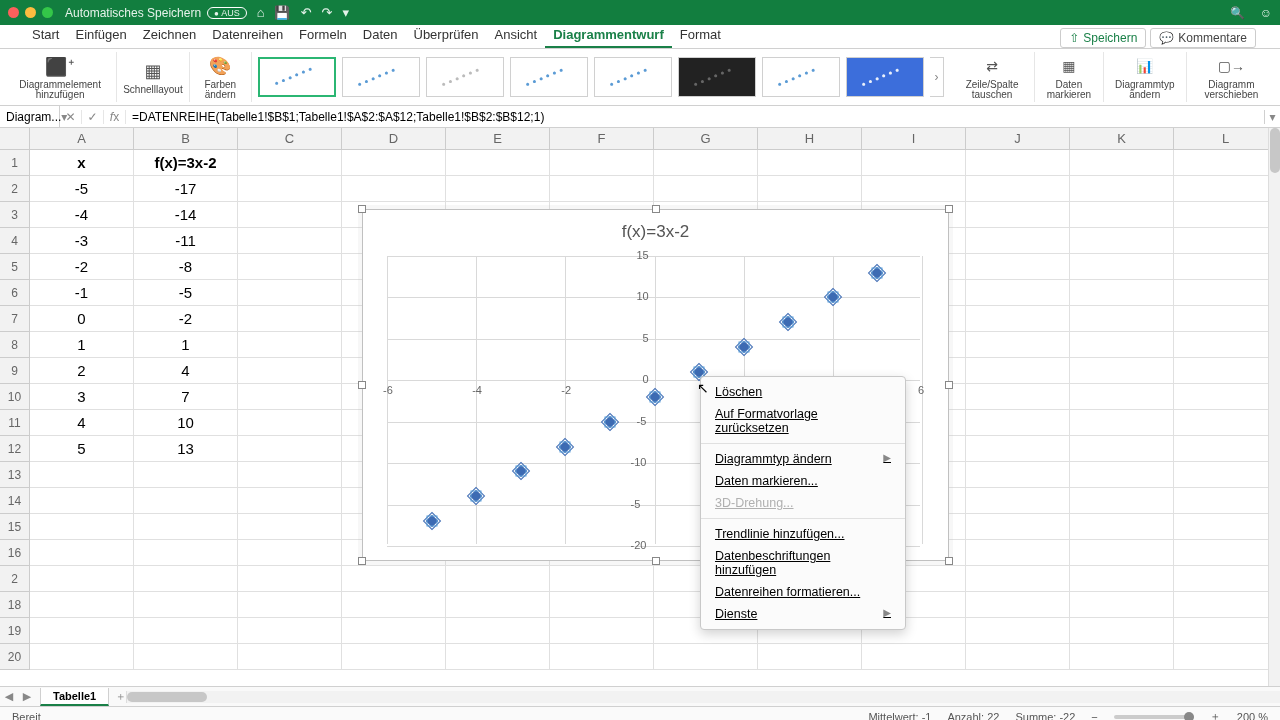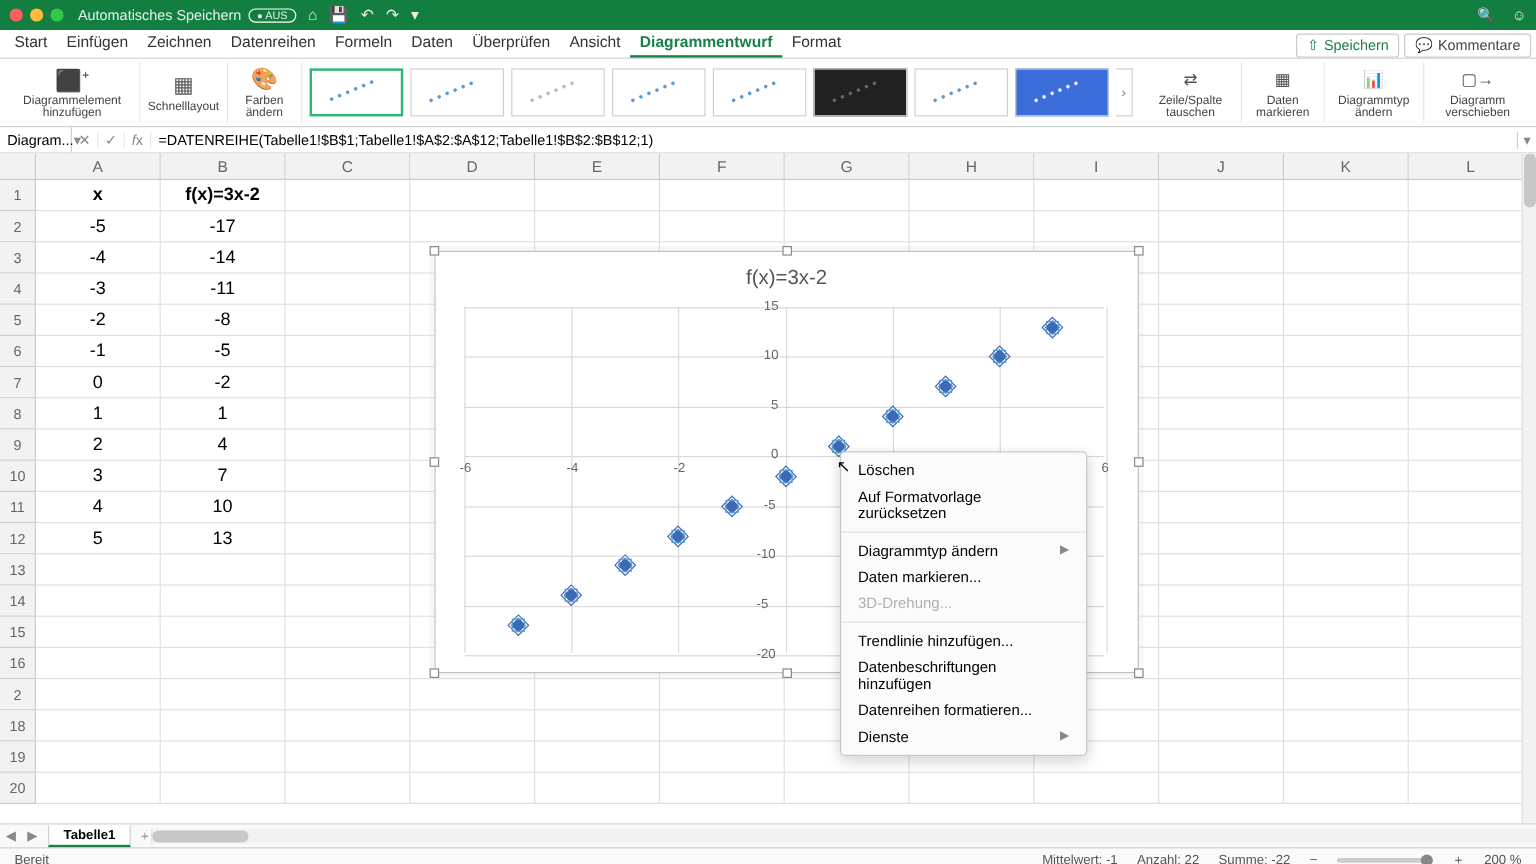--- a/index.html
+++ b/index.html
@@ -12,21 +12,21 @@
     .dot.red { background:#fc605c; } .dot.yellow{background:#fdbc40;} .dot.green{background:#34c749;}
     .titlebar-seg { display: flex; align-items: center; gap: 4px; color: #e5f2ea; }
     .autosave { display: flex; align-items: center; gap: 6px; }
     .autosave-toggle { border:1px solid #fff; border-radius:8px; padding:0 6px; font-size:9px; display:inline-block;}
     .autosave-toggle::before { content:"● "; font-size:8px;}
     .qat{display:flex;gap:10px;margin-left:10px;color:#e5f2ea;font-size:13px;}
     .doc-title { position:absolute; left:0; right:0; text-align:center; font-weight:600; color:#fff; pointer-events:none;}
     .title-right { margin-left:auto; display:flex; gap:14px; color:#e5f2ea; }
 
     
-    .tabbar { height: 24px; border-bottom: 1px solid #d0d0d0; display:flex; align-items:flex-end; padding: 0 4px; }
+    .tabbar { height: 24px; border-bottom: 1px solid #d0d0d0; display:flex; align-items:flex-end; padding: 0 24px; }
     .tab { padding: 4px 8px; font-size: 13px; color:#333; cursor:pointer; }
     .tab.active { color:#1a8048; border-bottom: 2px solid #1a8048; font-weight:600; }
     .tab-right { margin-left:auto; display:flex; gap:4px;}
     .ghostbtn { border:1px solid #ccc; border-radius:3px; padding:2px 8px; font-size:12px; display:flex; align-items:center; gap:4px; color:#444;}
     .ghostbtn.green{color:#1a8048;}
 
     
     .ribbon { height:57px; border-bottom:1px solid #d0d0d0; display:flex; align-items:center; padding:3px 4px; gap:0;}
     .rgroup { display:flex; flex-direction:column; align-items:center; padding:0 6px; font-size:10px; color:#444; gap:2px; border-right:1px solid #e6e6e6; height:100%; justify-content:center;}
     .rgroup:last-child{border-right:none;}
@@ -74,21 +74,21 @@
     .plot { position:absolute; left:24px; right:28px; top:46px; bottom:16px; }
     .grid-line-h{position:absolute;left:0;right:0;border-top:1px solid #d9d9d9;}
     .grid-line-v{position:absolute;top:0;bottom:0;border-left:1px solid #d9d9d9;}
     .axlbl{position:absolute;font-size:11px;color:#666;}
     .pt{position:absolute;width:9px;height:9px;background:#3d6bb3;transform:translate(-50%,-50%) rotate(45deg);}
     .pt::after{content:"";position:absolute;inset:-1px;border:1.5px solid #5b9bd5;transform:rotate(45deg);}
     .pt.sel{box-shadow:0 0 0 1px #fff, 0 0 0 2px #3d6bb3;}
 
     
     .ctxmenu { position:absolute; left:700px; top:248px; width:206px; background:#fbfbfb; border:1px solid #c8c8c8; border-radius:4px; padding:4px 0; font-size:12.5px; box-shadow:0 4px 12px rgba(0,0,0,.18);}
-    .ctxitem{padding:4px 14px; display:flex;align-items:flex-start;justify-content:space-between;cursor:default;}
+    .ctxitem{padding:4px 14px; display:flex;align-items:flex-start;justify-content:space-between;cursor:default;text-decoration:underline;}
     .ctxitem.sep{height:1px;padding:0;margin:4px 0;background:#e0e0e0;}
     .ctxitem.disabled{color:#b0b0b0;}
     .ctxitem .sub{font-size:10px;color:#888;}
 
     
     .cursor-arrow { position:absolute; left:697px; top:252px; font-size:14px; pointer-events:none; z-index:50;}
 
     
     .sheettabs { height:20px; border-top:1px solid #d0d0d0; display:flex; align-items:center; font-size:11px; background:#f9f9f9;}
     .nav-arr{width:18px;text-align:center;color:#888;}

